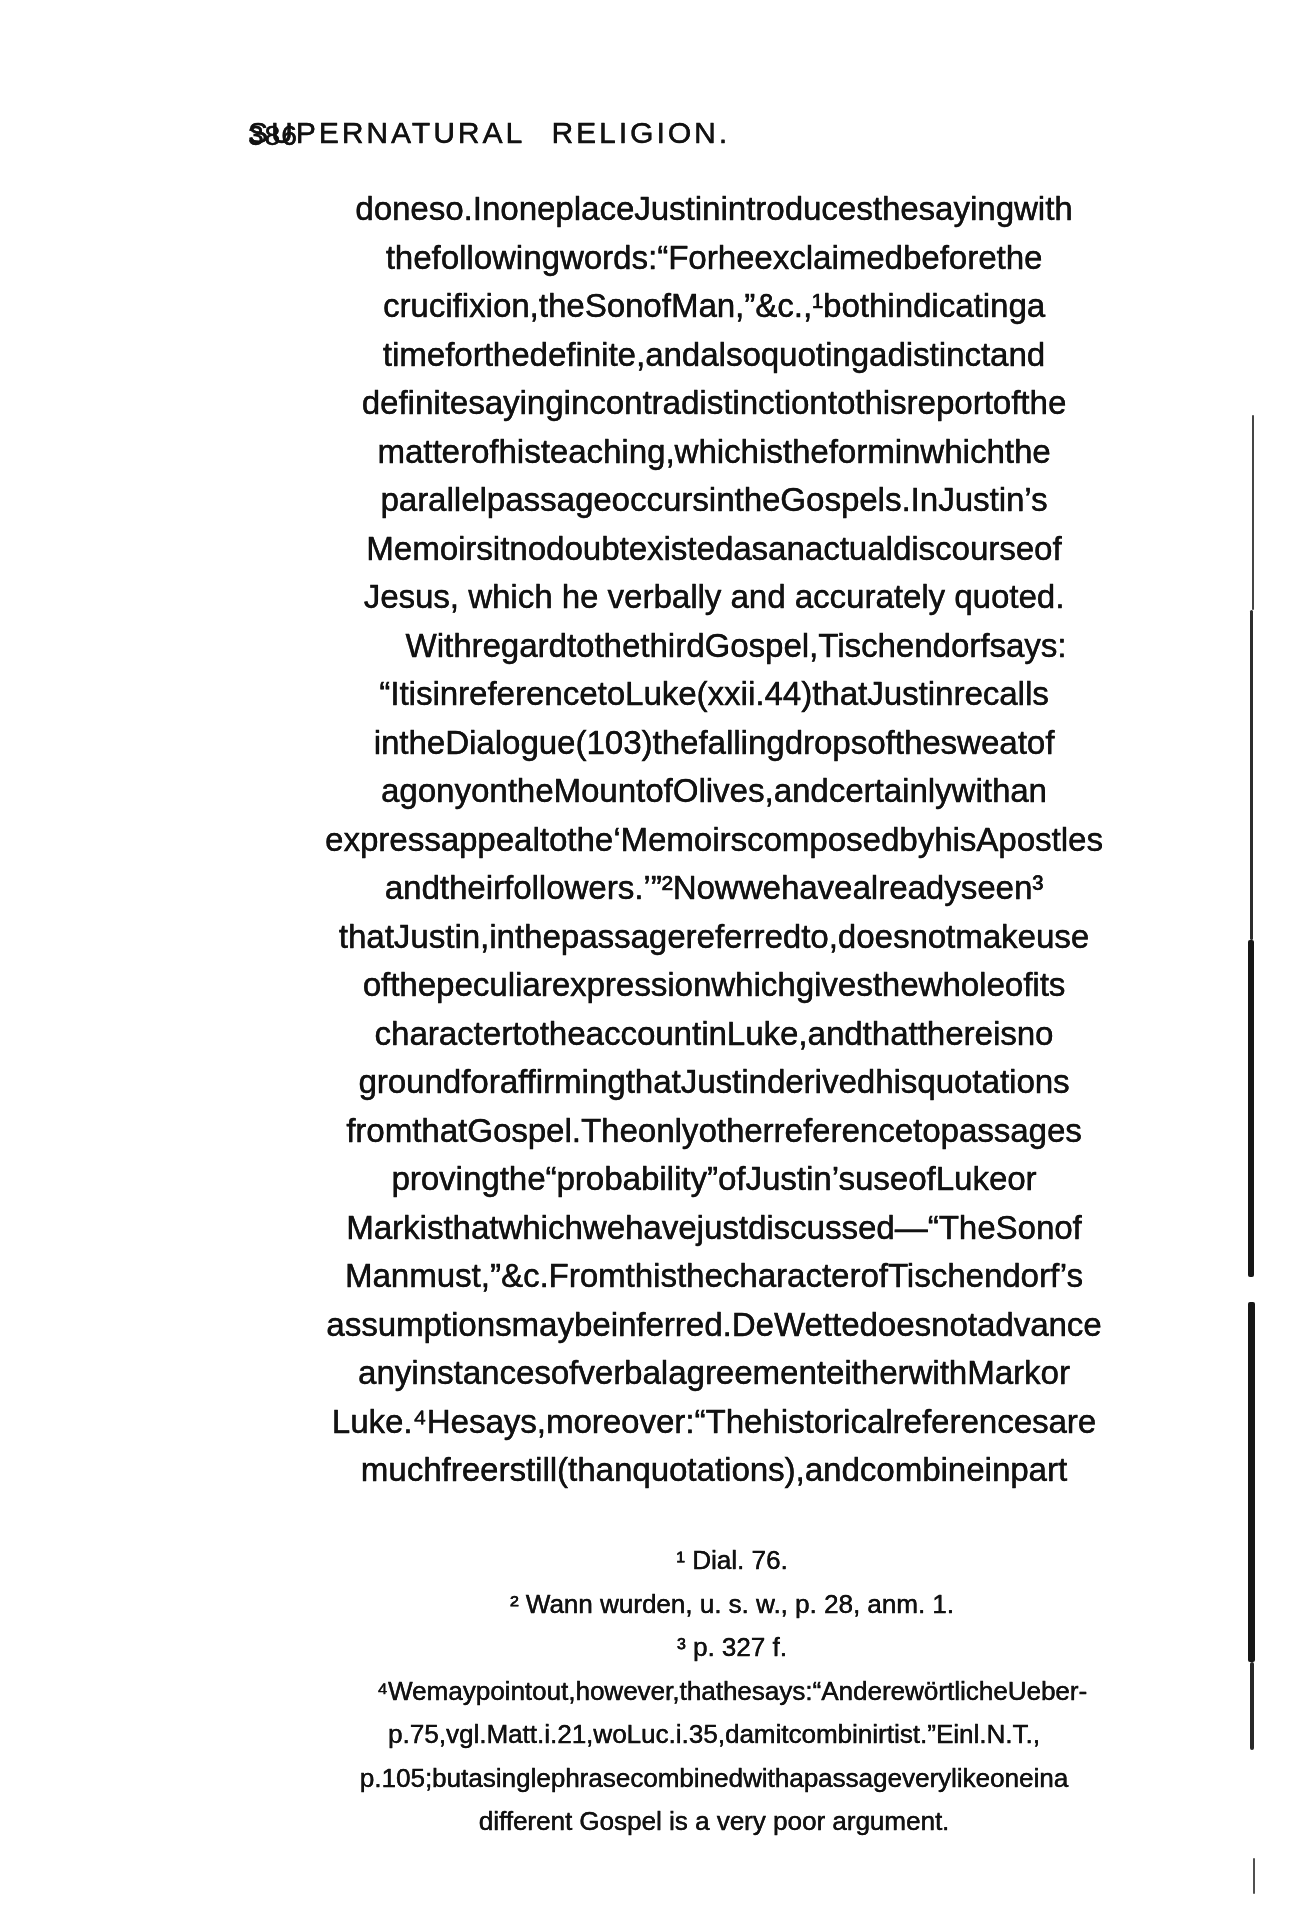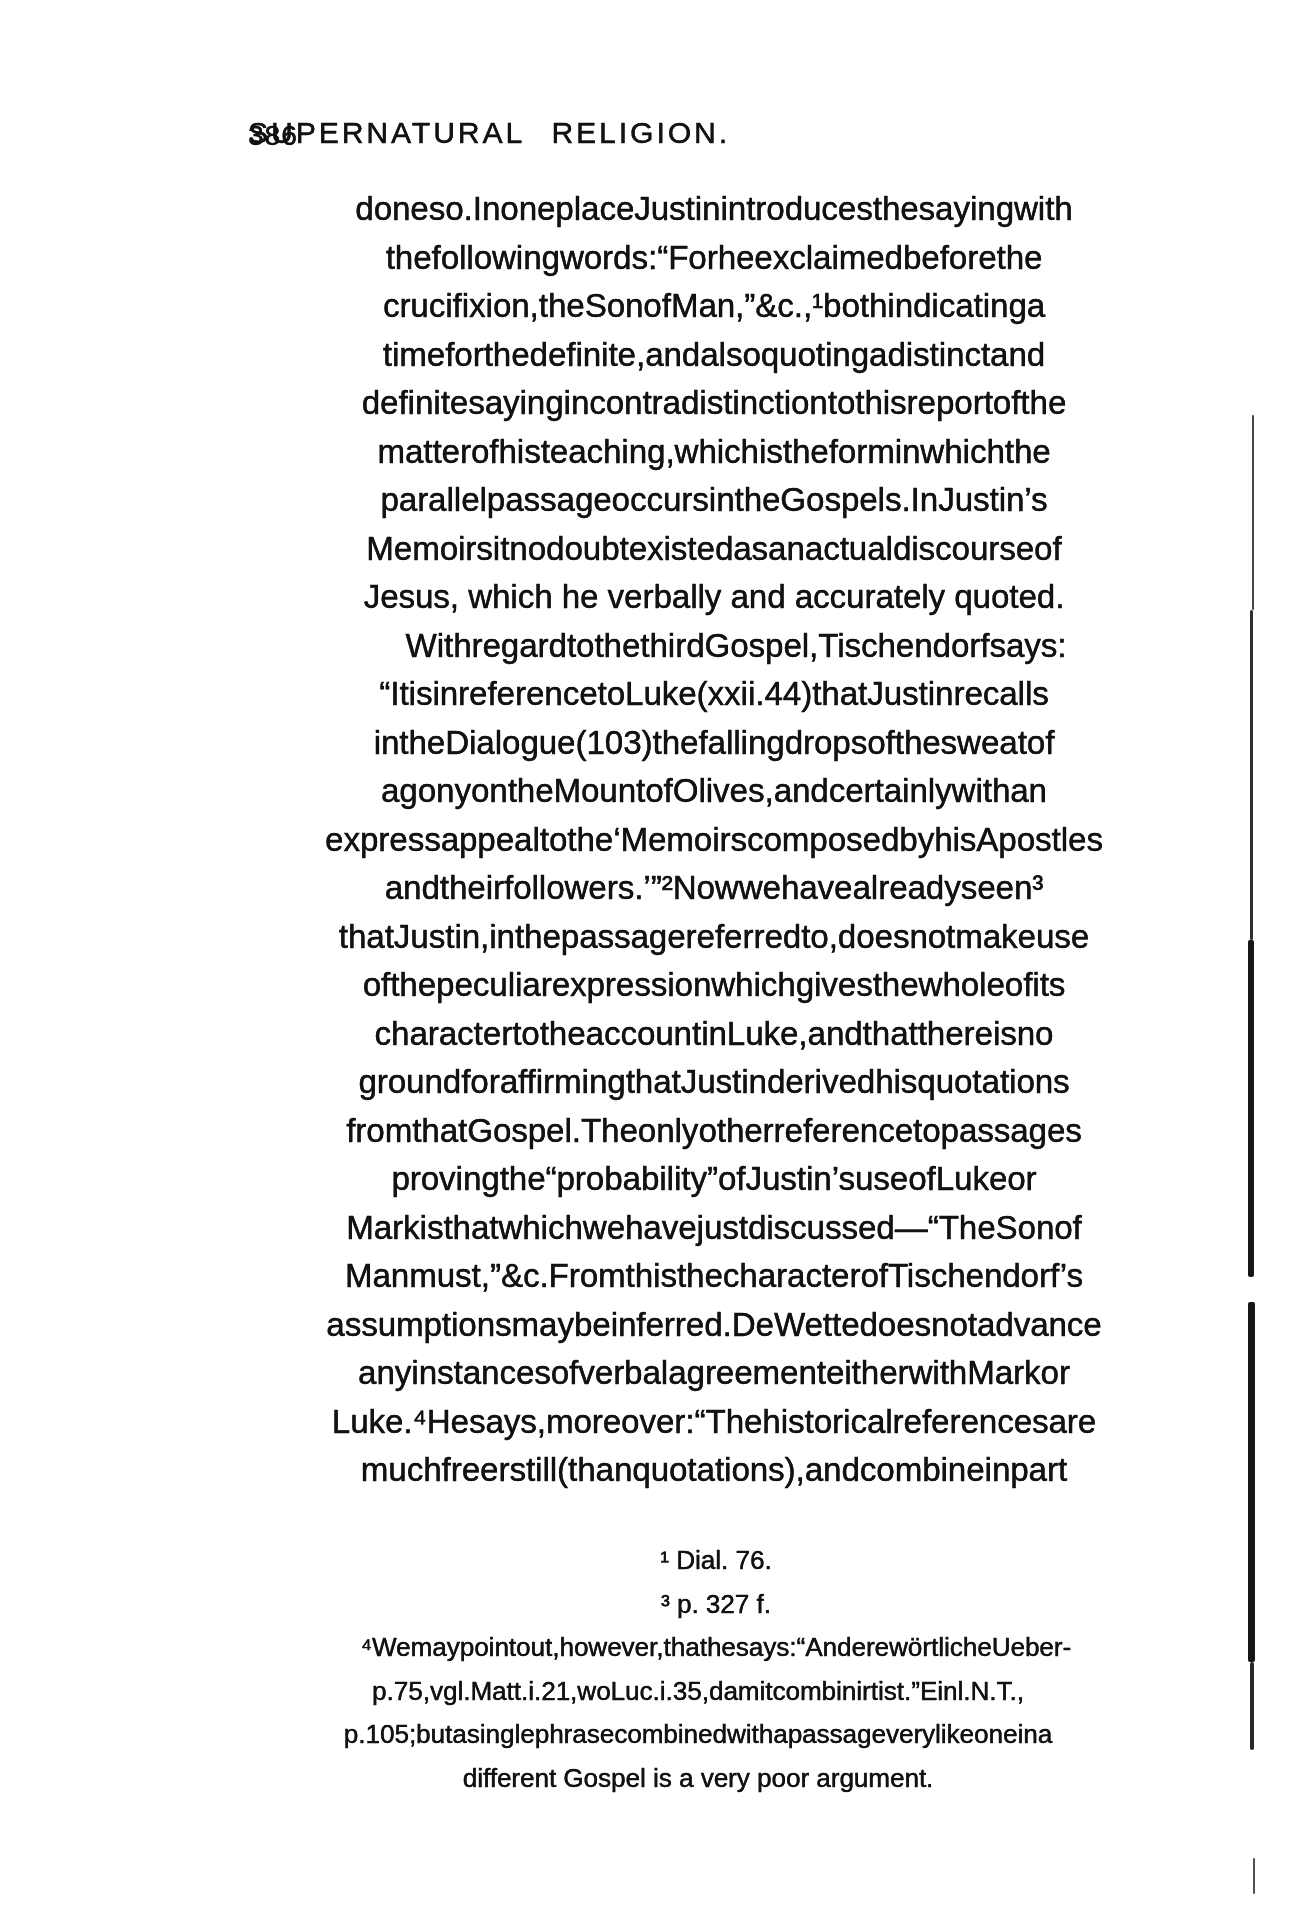--- a/index.html
+++ b/index.html
@@ -14,21 +14,21 @@
     text-shadow:0.25px 0 0 currentColor;
   }
   
   .header{position:absolute;left:248px;top:116px;width:932px;height:36px;}
   .pageno{position:absolute;left:0;top:4px;font-size:28px;letter-spacing:1px;}
   .title{text-align:left;font-size:30px;letter-spacing:3px;word-spacing:16px;}
   
   .body{position:absolute;left:248px;top:185px;width:932px;}
   .line{height:48.5px;line-height:48.5px;font-size:33px;white-space:pre;}
   
-  .footnotes{position:absolute;left:232px;top:1539px;width:932px;}
+  .footnotes{position:absolute;left:248px;top:1539px;width:932px;}
   .fline{height:43.5px;line-height:43.5px;font-size:26px;white-space:pre;}
   
   .j{display:flex;justify-content:center;}
   .l{text-align:center;}
   .ind{padding-left:44px;}
   .find{padding-left:36px;}
   
   .artifact{position:absolute;background:#161616;border-radius:2px;}
   .a1{left:1252px;top:415px;width:2px;height:195px;opacity:.8;}
   .a2{left:1250px;top:610px;width:3px;height:330px;opacity:.9;}
@@ -72,20 +72,21 @@
     <div class="line j"><span>Mark</span><span>is</span><span>that</span><span>which</span><span>we</span><span>have</span><span>just</span><span>discussed—“</span><span>The</span><span>Son</span><span>of</span></div>
     <div class="line j"><span>Man</span><span>must,”</span><span>&amp;c.</span><span>From</span><span>this</span><span>the</span><span>character</span><span>of</span><span>Tischendorf’s</span></div>
     <div class="line j"><span>assumptions</span><span>may</span><span>be</span><span>inferred.</span><span>De</span><span>Wette</span><span>does</span><span>not</span><span>advance</span></div>
     <div class="line j"><span>any</span><span>instances</span><span>of</span><span>verbal</span><span>agreement</span><span>either</span><span>with</span><span>Mark</span><span>or</span></div>
     <div class="line j"><span>Luke.⁴</span><span>He</span><span>says,</span><span>moreover</span><span>:</span><span>“</span><span>The</span><span>historical</span><span>references</span><span>are</span></div>
     <div class="line j"><span>much</span><span>freer</span><span>still</span><span>(than</span><span>quotations),</span><span>and</span><span>combine</span><span>in</span><span>part</span></div>
   </div>
 
   <div class="footnotes">
     <div class="fline l find">¹ Dial. 76.</div>
+    <div class="fline l find">² Wann wurden, u. s. w., p. 28, anm. 1.</div>
     <div class="fline l find">³ p. 327 f.</div>
     <div class="fline j find"><span>⁴</span><span>We</span><span>may</span><span>point</span><span>out,</span><span>however,</span><span>that</span><span>he</span><span>says</span><span>:</span><span>“</span><span>Andere</span><span>wörtliche</span><span>Ueber-</span></div>
     <div class="fline j"><span>p.</span><span>75,</span><span>vgl.</span><span>Matt.</span><span>i.</span><span>21,</span><span>wo</span><span>Luc.</span><span>i.</span><span>35,</span><span>damit</span><span>combinirt</span><span>ist.”</span><span>Einl.</span><span>N.</span><span>T.,</span></div>
     <div class="fline j"><span>p.</span><span>105</span><span>;</span><span>but</span><span>a</span><span>single</span><span>phrase</span><span>combined</span><span>with</span><span>a</span><span>passage</span><span>very</span><span>like</span><span>one</span><span>in</span><span>a</span></div>
     <div class="fline l">different Gospel is a very poor argument.</div>
   </div>
 
   <div class="artifact a1"></div>
   <div class="artifact a2"></div>
   <div class="artifact a3"></div>

